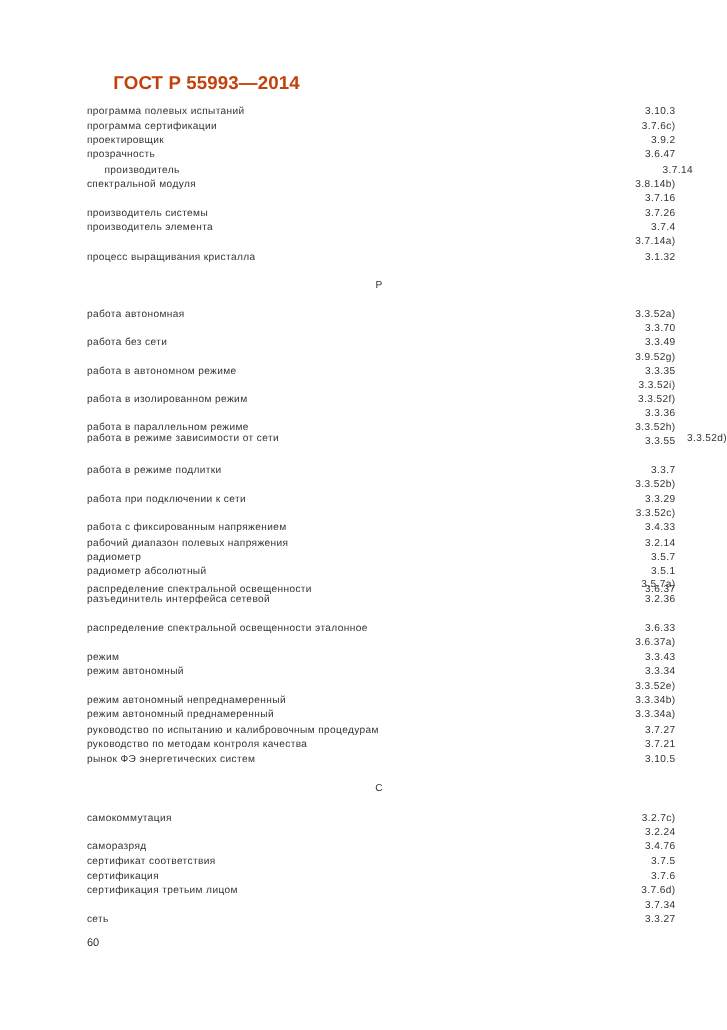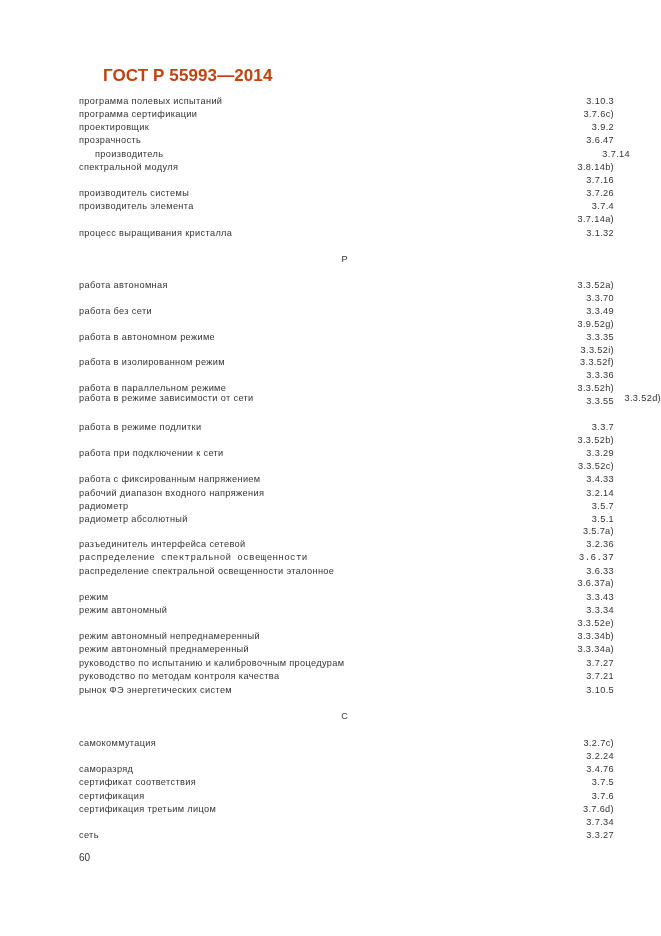--- a/index.html
+++ b/index.html
@@ -122,40 +122,40 @@
       </div>
       <div class="row" style="top: 460px;">
         <span class="term"></span>
         <span class="ref">3.3.52c)</span>
       </div>
       <div class="row" style="top: 473px;">
         <span class="term">работа с фиксированным напряжением</span>
         <span class="ref">3.4.33</span>
       </div>
       <div class="row" style="top: 487px;">
-        <span class="term">рабочий диапазон входного напряжения</span>
+        <span class="term">рабочий диапазон полевых напряжения</span>
         <span class="ref">3.2.14</span>
       </div>
       <div class="row" style="top: 500px;">
         <span class="term">радиометр</span>
         <span class="ref">3.5.7</span>
       </div>
       <div class="row" style="top: 513px;">
         <span class="term">радиометр абсолютный</span>
         <span class="ref">3.5.1</span>
       </div>
       <div class="row" style="top: 525px;">
         <span class="term"></span>
         <span class="ref">3.5.7a)</span>
       </div>
       <div class="row" style="top: 538px;">
         <span class="term">разъединитель интерфейса сетевой</span>
         <span class="ref">3.2.36</span>
       </div>
-      <div class="row" style="top: 551px; font-family: Liberation Mono, monospace;">
+      <div class="row" style="top: 529px;">
         <span class="term">распределение спектральной освещенности</span>
         <span class="ref">3.6.37</span>
       </div>
       <div class="row" style="top: 565px;">
         <span class="term">распределение спектральной освещенности эталонное</span>
         <span class="ref">3.6.33</span>
       </div>
       <div class="row" style="top: 577px;">
         <span class="term"></span>
         <span class="ref">3.6.37a)</span>

